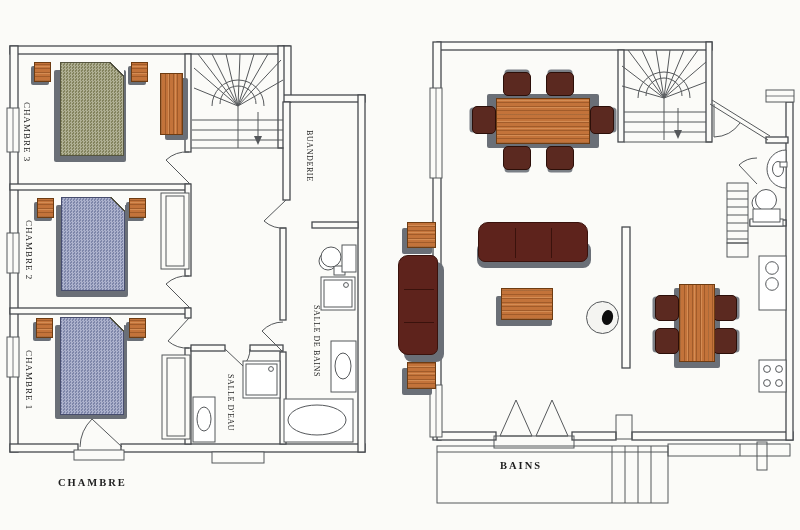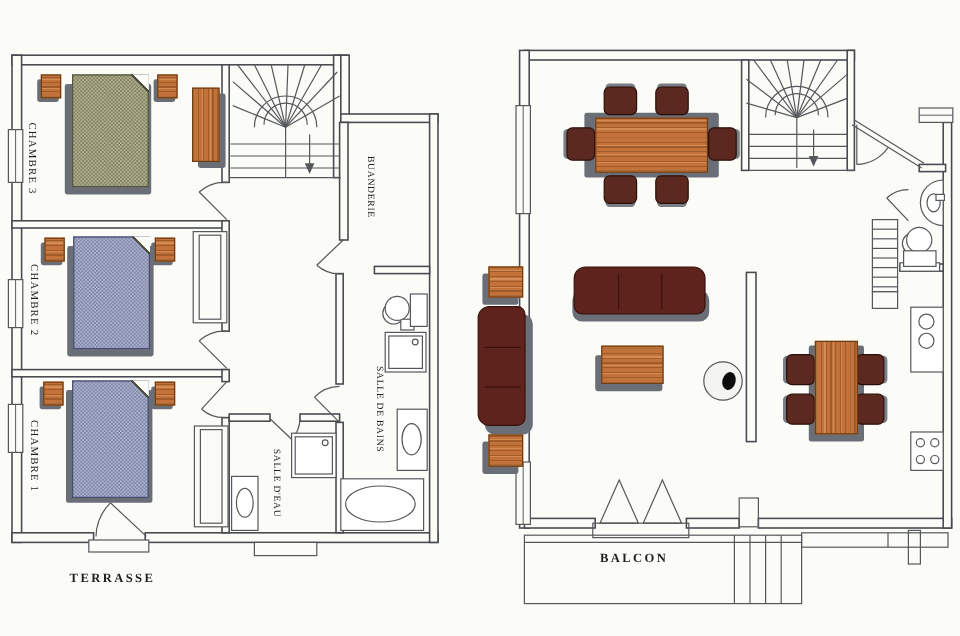--- a/index.html
+++ b/index.html
@@ -348,16 +348,16 @@
   <div class="f chair ch-e" style="left:713px;top:295px;width:24px;height:26px"></div>
   <div class="f chair ch-e" style="left:713px;top:328px;width:24px;height:26px"></div>
   <div class="f wood vgrain" style="left:679px;top:284px;width:36px;height:78px"></div>
 
   <span class="lbl v" style="left:22px;top:102px">CHAMBRE 3</span>
   <span class="lbl v" style="left:24px;top:220px">CHAMBRE 2</span>
   <span class="lbl v" style="left:24px;top:350px">CHAMBRE 1</span>
   <span class="lbl v small" style="left:305px;top:130px">BUANDERIE</span>
   <span class="lbl v small" style="left:312px;top:305px">SALLE DE BAINS</span>
   <span class="lbl v small" style="left:226px;top:374px">SALLE D'EAU</span>
-  <span class="lbl big" style="left:58px;top:477px">TERRASSE</span>
-  <span class="lbl big" style="left:500px;top:460px">BALCON</span>
+  <span class="lbl big" style="left:58px;top:477px">CHAMBRE</span>
+  <span class="lbl big" style="left:500px;top:460px">BAINS</span>
 
 </div>
 
 </body></html>

